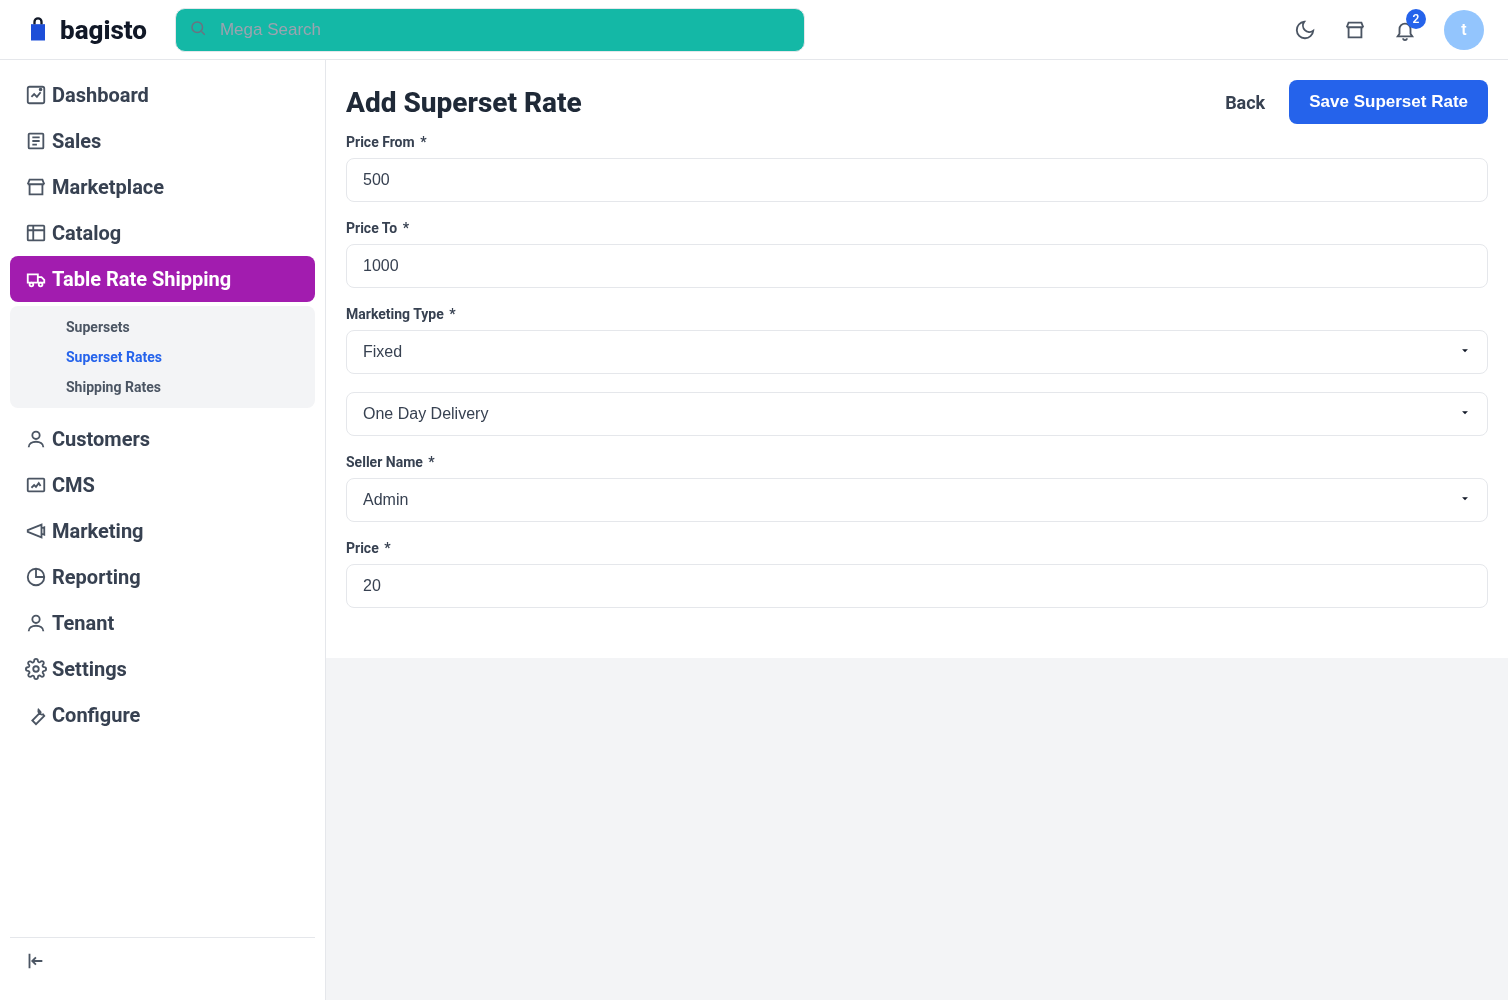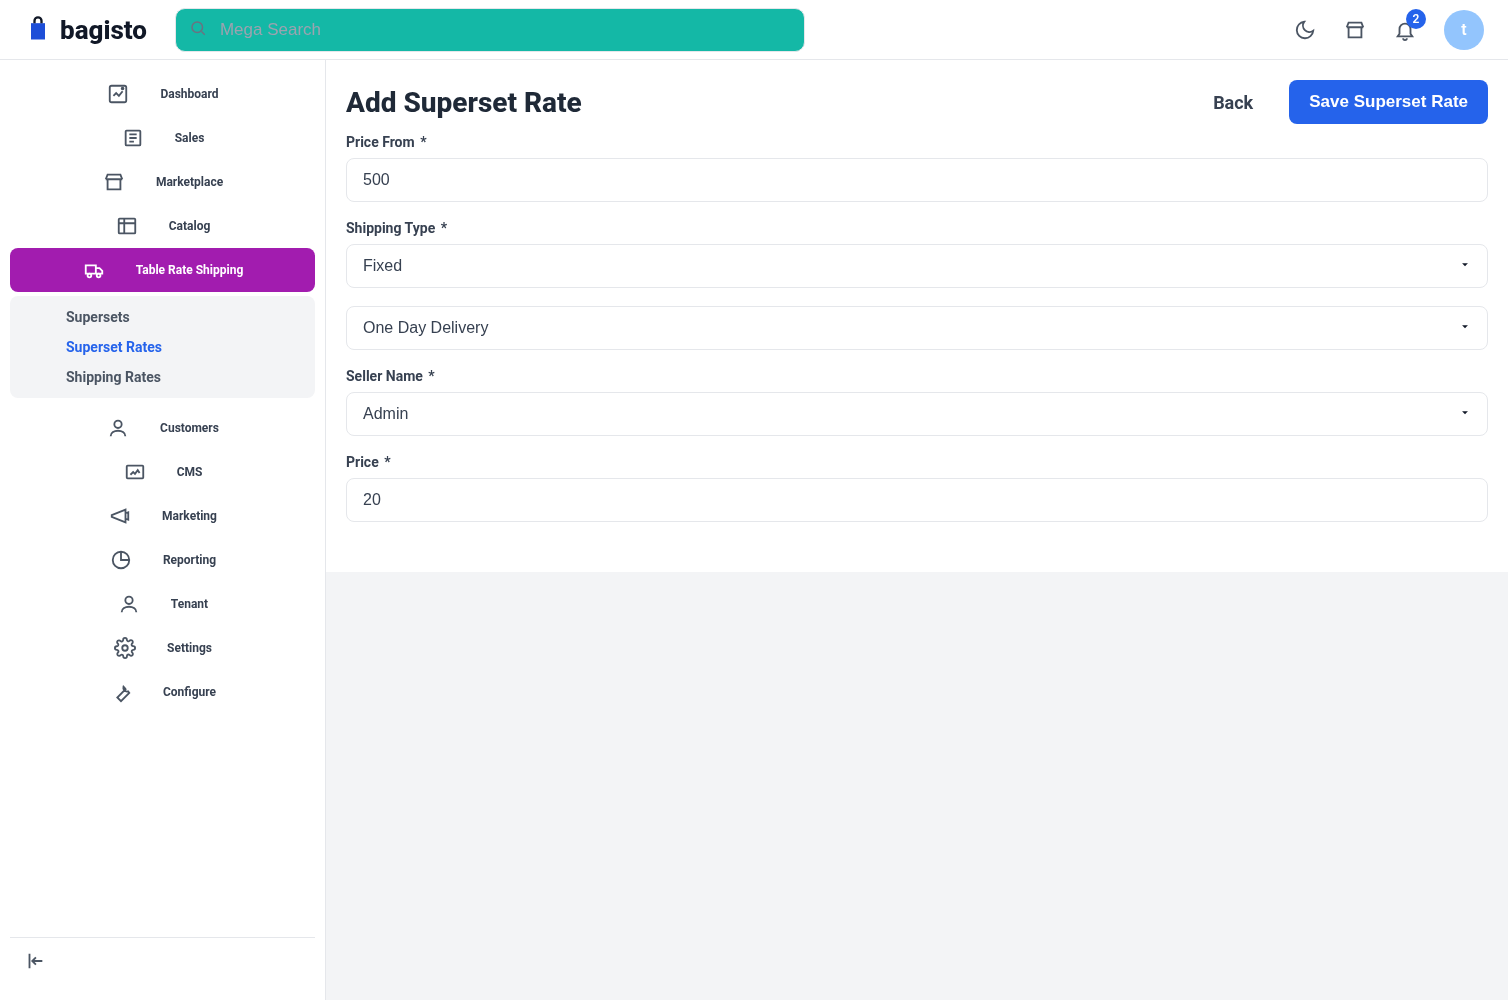--- a/index.html
+++ b/index.html
@@ -16,20 +16,21 @@
   .topbar {
     display: flex;
     align-items: center;
     height: 60px;
     padding: 0 24px;
     border-bottom: 1px solid #e5e7eb;
     gap: 28px;
   }
   .logo {
     display: flex;
+    align-items: center;
     gap: 8px;
     font-weight: 800;
     font-size: 26px;
     color: #111827;
   }
   .logo-mark {
     width: 28px;
     height: 28px;
     position: relative;
   }
@@ -109,28 +110,27 @@
   .sidebar {
     width: 326px;
     border-right: 1px solid #e5e7eb;
     display: flex;
     flex-direction: column;
     padding: 12px 10px;
   }
   .nav-item {
     display: flex;
     align-items: center;
-    gap: 30px;
+    gap: 4px;
     padding: 11px 14px;
     border-radius: 8px;
     color: #374151;
     font-weight: 700;
-    font-size: 12px;
+    font-size: 20px;
     cursor: pointer;
-    justify-content: center;
   }
   .nav-item .nav-icon { width: 24px; display:flex; justify-content:center; color:#4b5563; }
   .nav-item.active {
     background: #a21caf;
     color: #ffffff;
   }
   .nav-item.active .nav-icon { color:#ffffff; }
   .subnav {
     background: #f3f4f6;
     border-radius: 8px;
@@ -173,21 +173,21 @@
   }
   .page-title {
     font-size: 28px;
     font-weight: 800;
     color: #1f2937;
   }
   .page-actions {
     margin-left: auto;
     display: flex;
     align-items: center;
-    gap: 36px;
+    gap: 24px;
   }
   .link-back {
     font-weight: 700;
     color: #374151;
     cursor: pointer;
     font-size: 18px;
   }
   .btn-primary {
     background: #2563eb;
     color: #fff;
@@ -437,24 +437,31 @@
     </div>
 
     <div class="form-group">
       <label class="form-label">
         <span>Price From</span>
         <span class="req">*</span>
       </label>
       <input class="form-control" type="text" value="500" style="">
     </div>
 
-
     <div class="form-group">
       <label class="form-label">
-        <span>Shipping Type</span>
+        <span>Price To</span>
+        <span class="req">*</span>
+      </label>
+      <input class="form-control" type="text" value="1000" style="">
+    </div>
+
+    <div class="form-group">
+      <label class="form-label">
+        <span>Marketing Type</span>
         <span class="req">*</span>
       </label>
       <div class="select-wrap">
         <input class="form-control" type="text" readonly="" value="Fixed" style="">
         <span class="select-caret">
           <svg width="14" height="14" viewBox="0 0 24 24" fill="currentColor">
                 <path d="M7 10l5 5 5-5z"></path>
               </svg>
         </span>
       </div>

